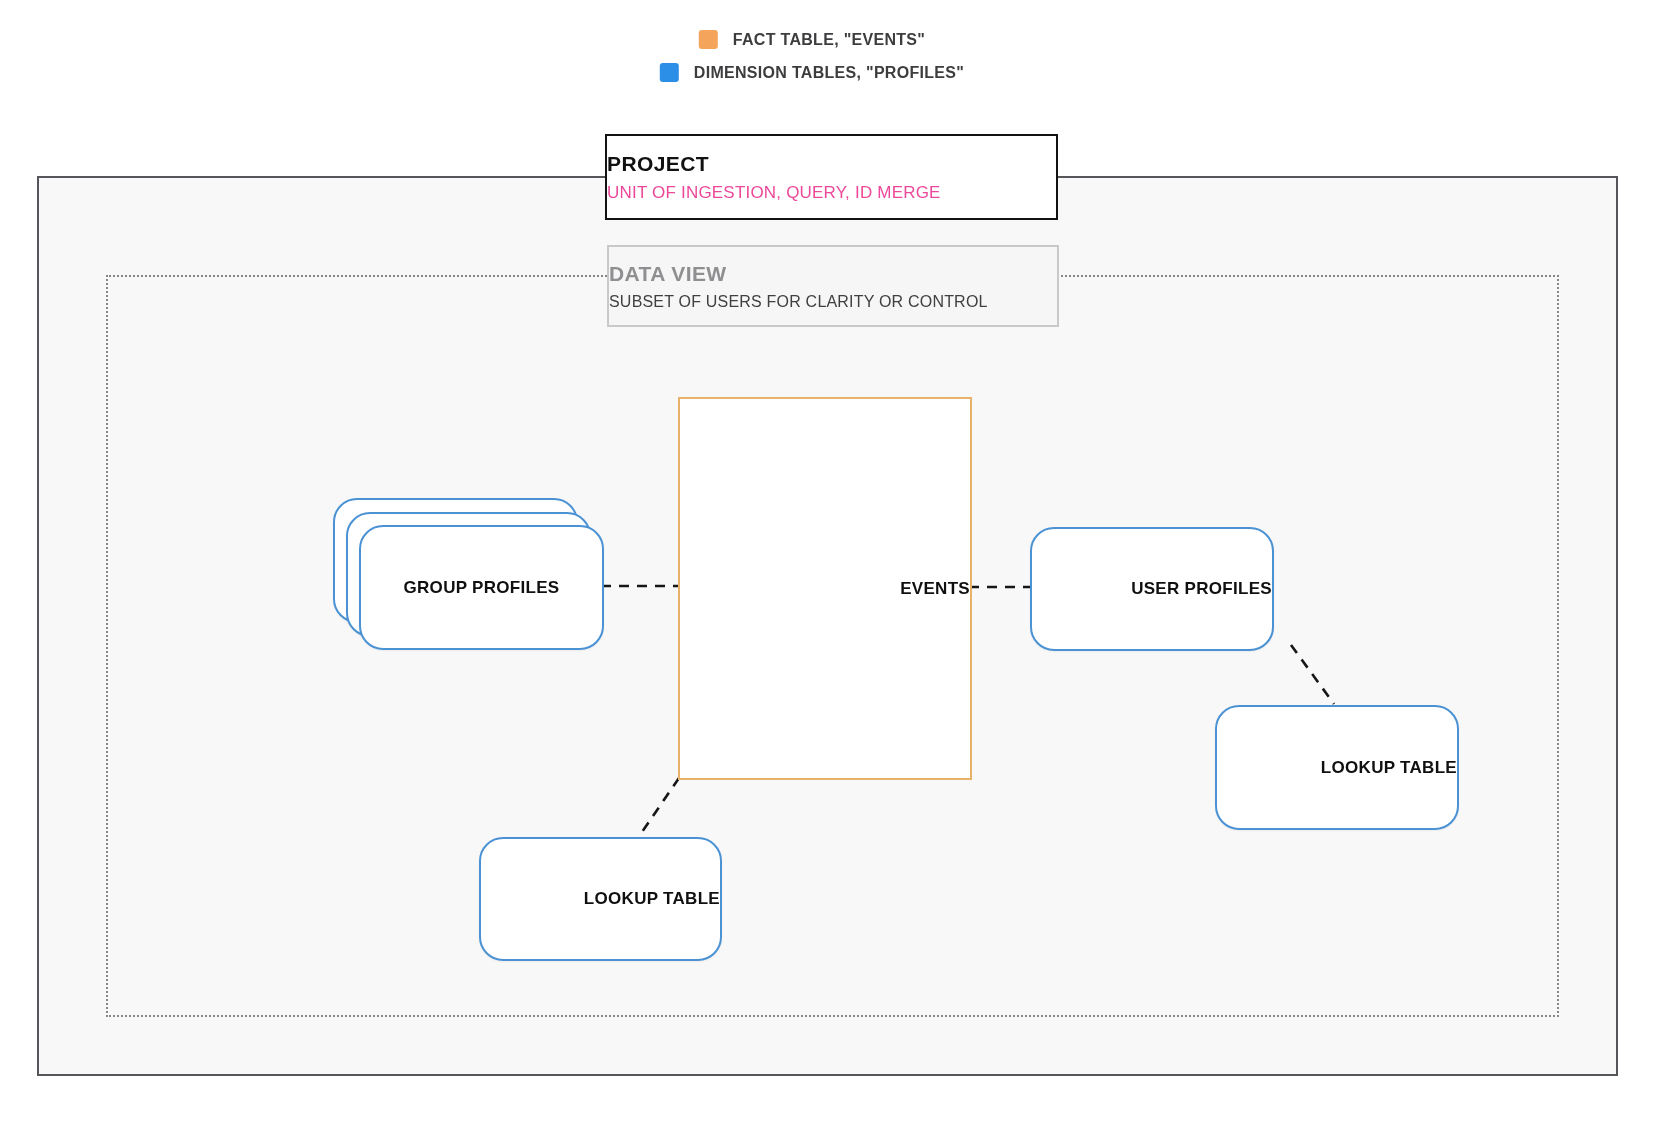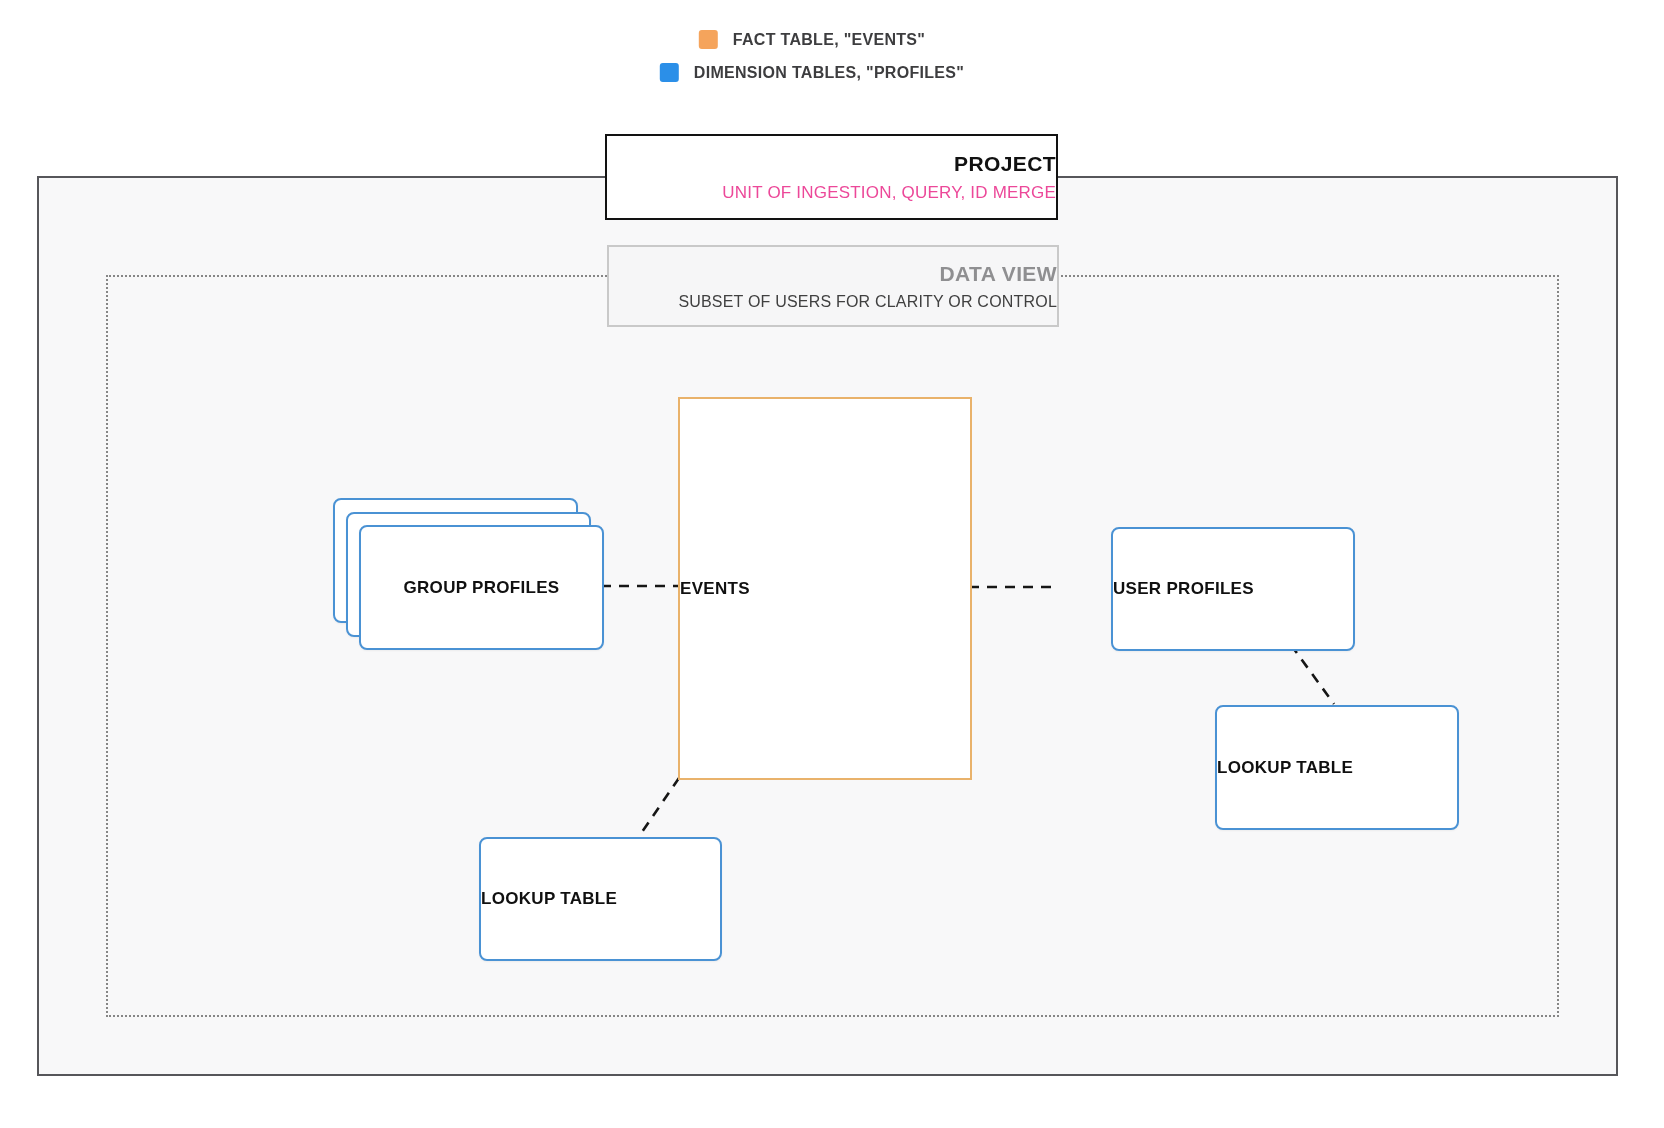--- a/index.html
+++ b/index.html
@@ -63,21 +63,21 @@
     border: 2px dotted #868686;
     background: transparent;
     z-index: 2;
   }
 
   
   .header-box {
     position: absolute;
     display: flex;
     flex-direction: column;
-    align-items: flex-end;
+    align-items: flex-start;
     justify-content: center;
     gap: 7px;
     text-align: center;
     z-index: 6;
   }
   .project-box {
     left: 605px;
     top: 134px;
     width: 449px;
     height: 82px;
@@ -128,47 +128,47 @@
     stroke: #161616;
     stroke-width: 2.6;
     stroke-dasharray: 10 8;
   }
 
   
   .node {
     position: absolute;
     display: flex;
     align-items: center;
-    justify-content: flex-start;
+    justify-content: flex-end;
     background: #ffffff;
     z-index: 4;
   }
   .node-label {
     font-size: 17px;
     font-weight: bold;
     color: #101010;
     letter-spacing: 0.3px;
     text-align: center;
   }
   .fact-node {
     left: 678px;
     top: 397px;
     width: 290px;
     height: 379px;
     border: 2px solid var(--fact-border, #e9b26b);
     z-index: 4;
   }
   .dim-card {
     border: 2px solid var(--dim-border, #4a92d4);
-    border-radius: 8px;
+    border-radius: 24px;
     background: #ffffff;
     box-shadow: 0 1px 2px rgba(0,0,0,0.05);
   }
   .user-profiles {
-    left: 1111px;
+    left: 1030px;
     top: 527px;
     width: 240px;
     height: 120px;
   }
   .lookup-right {
     left: 1215px;
     top: 705px;
     width: 240px;
     height: 121px;
   }

